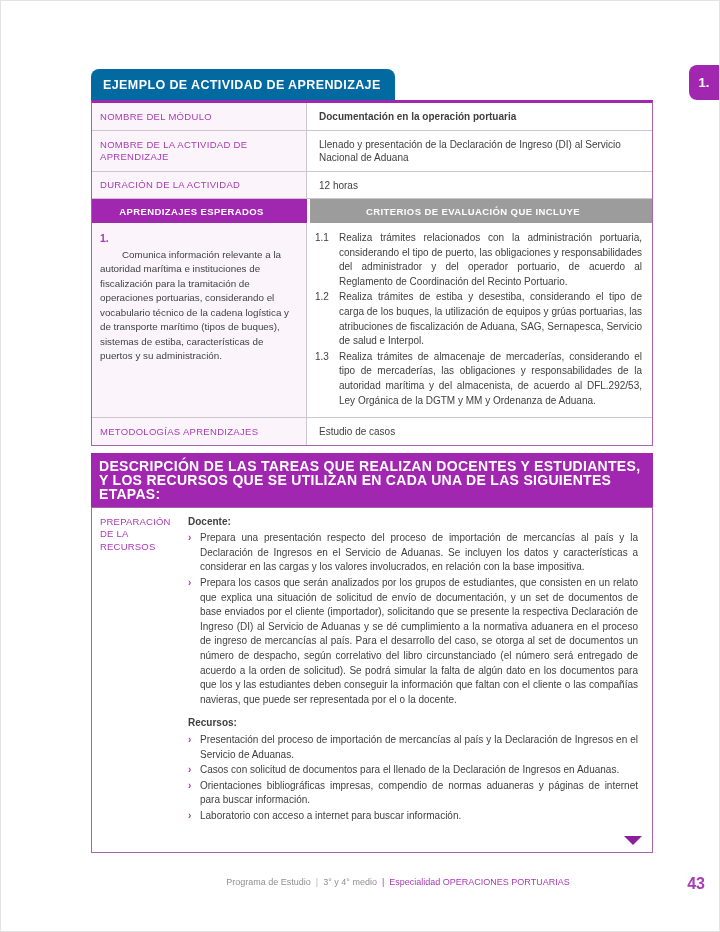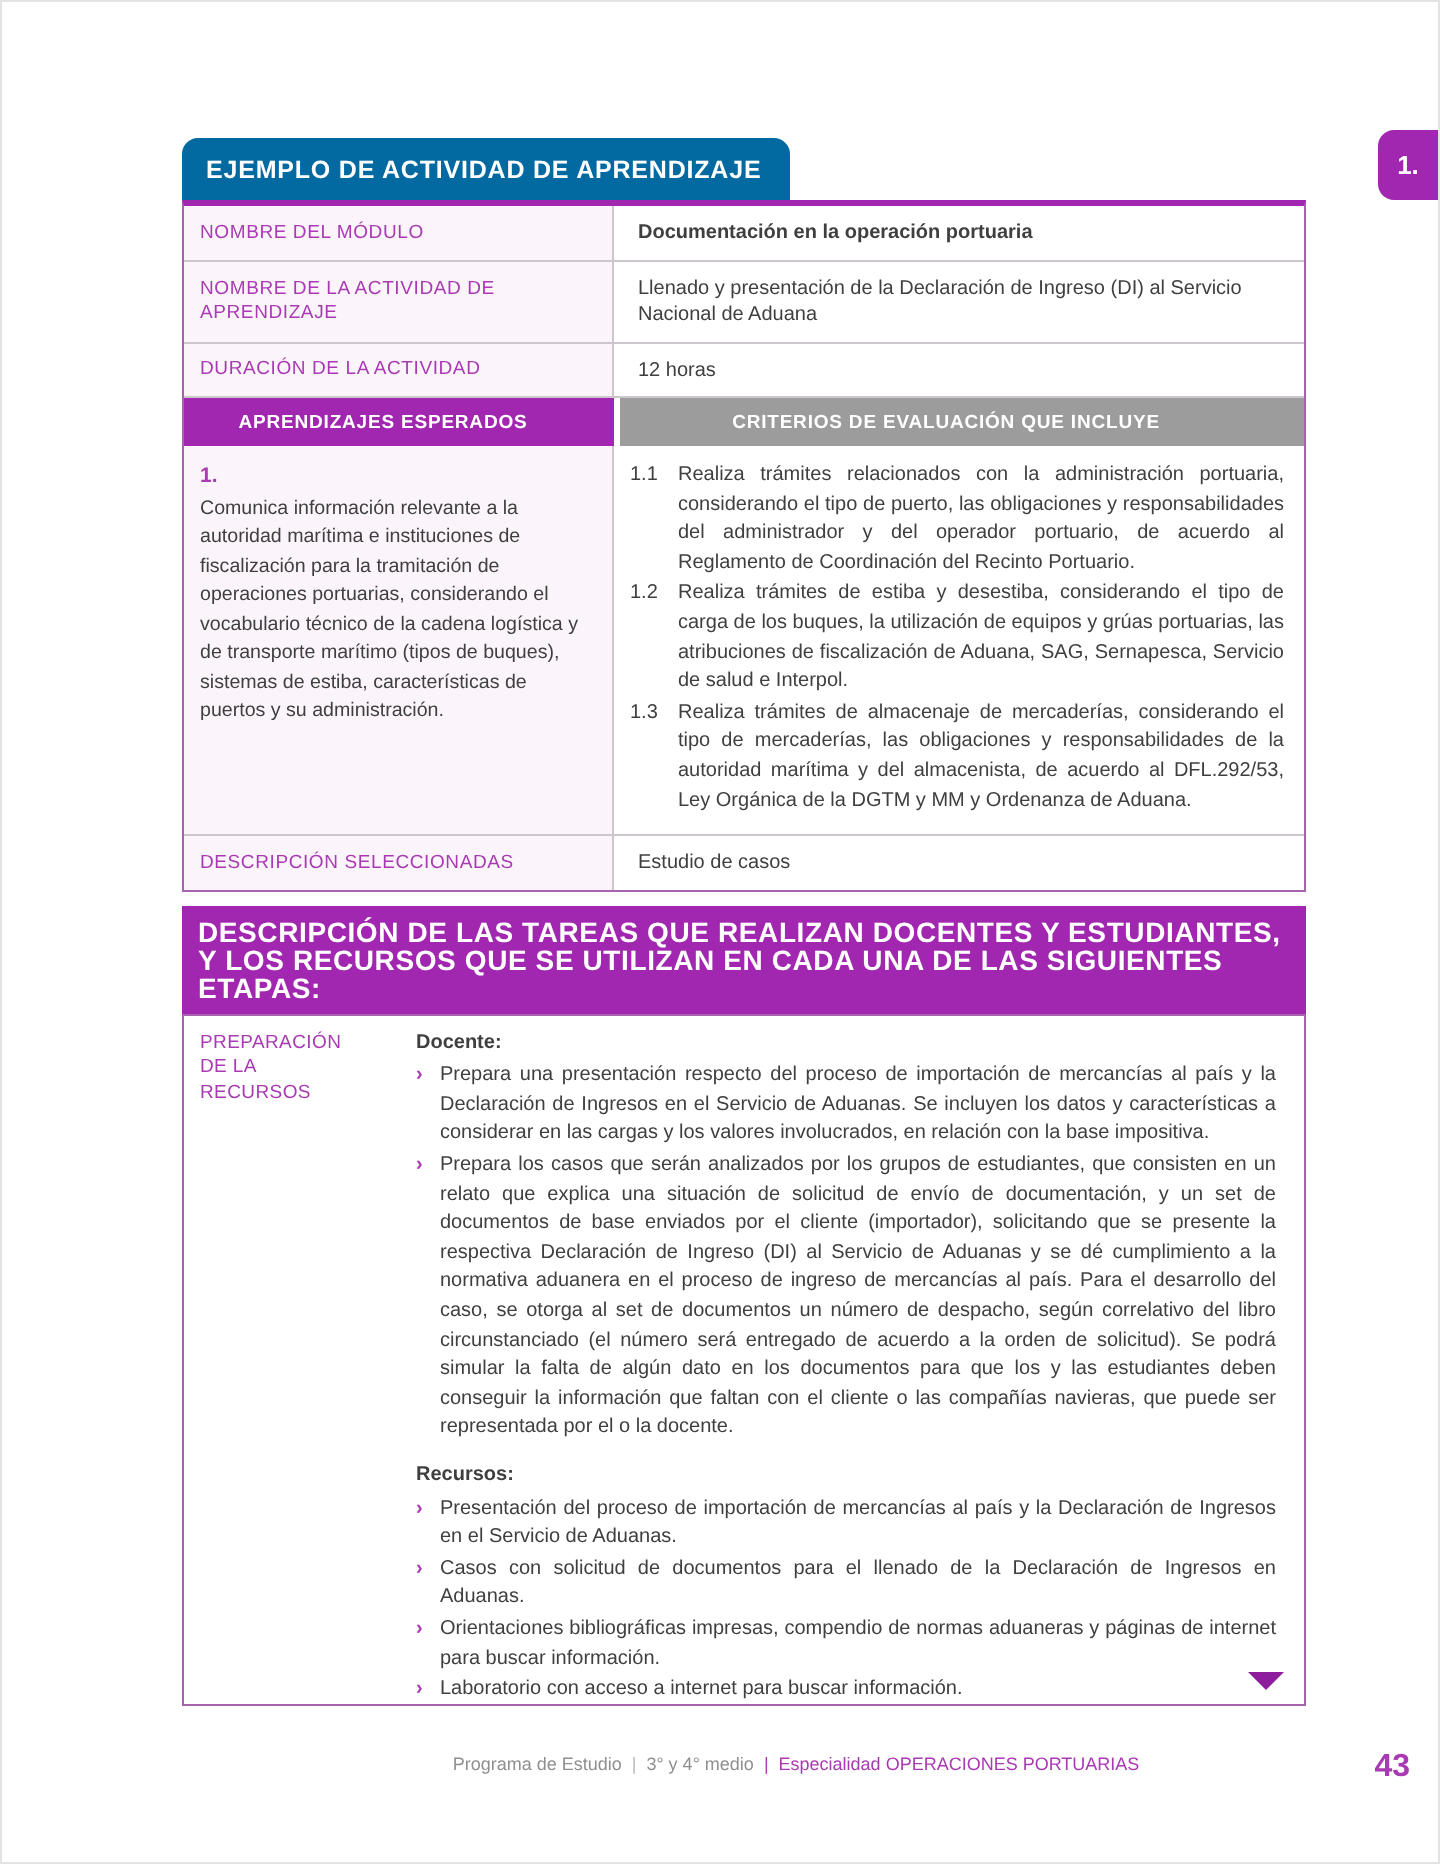--- a/index.html
+++ b/index.html
@@ -96,21 +96,21 @@
     border-bottom:1px solid #cdc6cf;
   }
   .obj-cell{
     background:#fbf5fb;
     border-right:1px solid #cdc6cf;
     padding:8px 10px 8px 8px;
     font-size:9.8px;
     line-height:14.5px;
   }
   .obj-num{color:#a93ab3;font-weight:bold;font-size:10.5px;display:block;margin-bottom:2px;}
-  .obj-text{text-align:justify;}
+  .obj-text{text-align:justify;margin-left:22px;}
   .crit-cell{
     background:#fff;
     padding:8px 10px 8px 8px;
   }
   .crit-item{
     display:flex;
     font-size:10px;
     line-height:14.6px;
     margin-bottom:1px;
   }
@@ -143,21 +143,20 @@
     color:#a93ab3;
     font-size:9.5px;
     line-height:12.5px;
     letter-spacing:.2px;
     padding:8px 4px 0 8px;
   }
   .prep-content{
     padding:7px 14px 0 0;
     font-size:10px;
     line-height:14.6px;
-    margin-left:20px;
   }
   .sec-heading{font-weight:bold;margin:0 0 2px 0;}
   .sec-heading.second{margin-top:9px;}
   .bullet-item{
     display:flex;
     margin-bottom:1px;
   }
   .bullet-marker{
     width:12px;flex:none;
     color:#a93ab3;
@@ -240,21 +239,21 @@
           <span class="crit-text">Realiza trámites de estiba y desestiba, considerando el tipo de carga de los buques, la utilización de equipos y grúas portuarias, las atribuciones de fiscalización de Aduana, SAG, Sernapesca, Servicio de salud e Interpol.</span>
         </div>
         <div class="crit-item">
           <span class="crit-num">1.3</span>
           <span class="crit-text">Realiza trámites de almacenaje de mercaderías, considerando el tipo de mercaderías, las obligaciones y responsabilidades de la autoridad marítima y del almacenista, de acuerdo al DFL.292/53, Ley Orgánica de la DGTM y MM y Ordenanza de Aduana.</span>
         </div>
       </div>
     </div>
 
     <div class="irow">
-      <div class="ilabel">DESCRIPCIÓN SELECCIONADAS</div>
+      <div class="ilabel">METODOLOGÍAS APRENDIZAJES</div>
       <div class="ivalue normal">Estudio de casos</div>
     </div>
   </div>
 
   <div class="banner">DESCRIPCIÓN DE LAS TAREAS QUE REALIZAN DOCENTES Y ESTUDIANTES, Y LOS RECURSOS QUE SE UTILIZAN EN CADA UNA DE LAS SIGUIENTES ETAPAS:</div>
 
   <div class="prep-box">
     <div class="prep-label">PREPARACIÓN DE LA RECURSOS</div>
     <div class="prep-content">
       <p class="sec-heading">Docente:</p>

